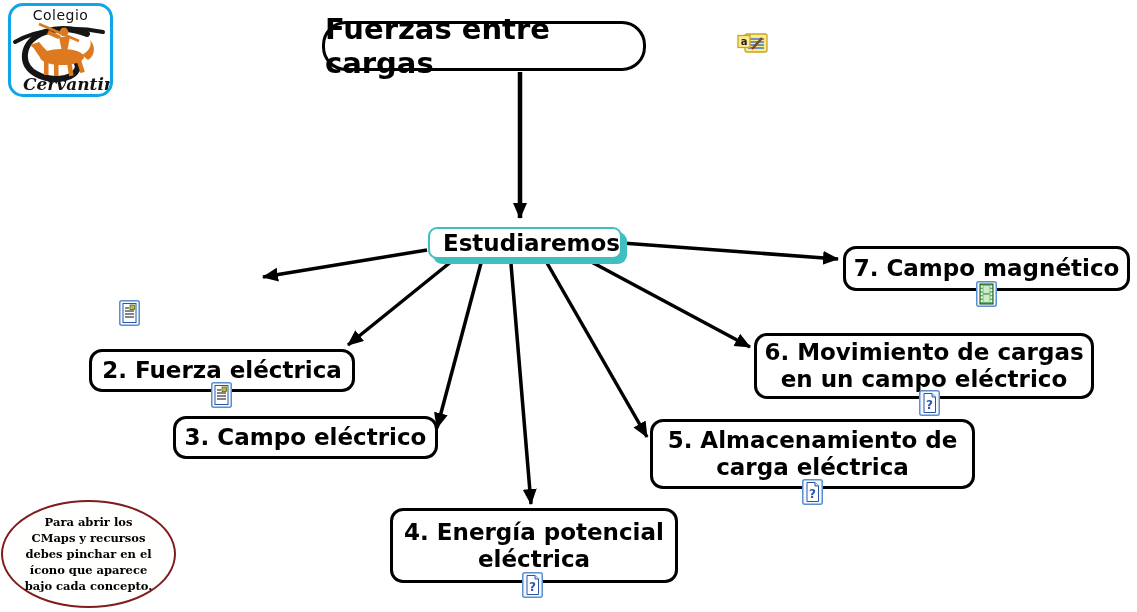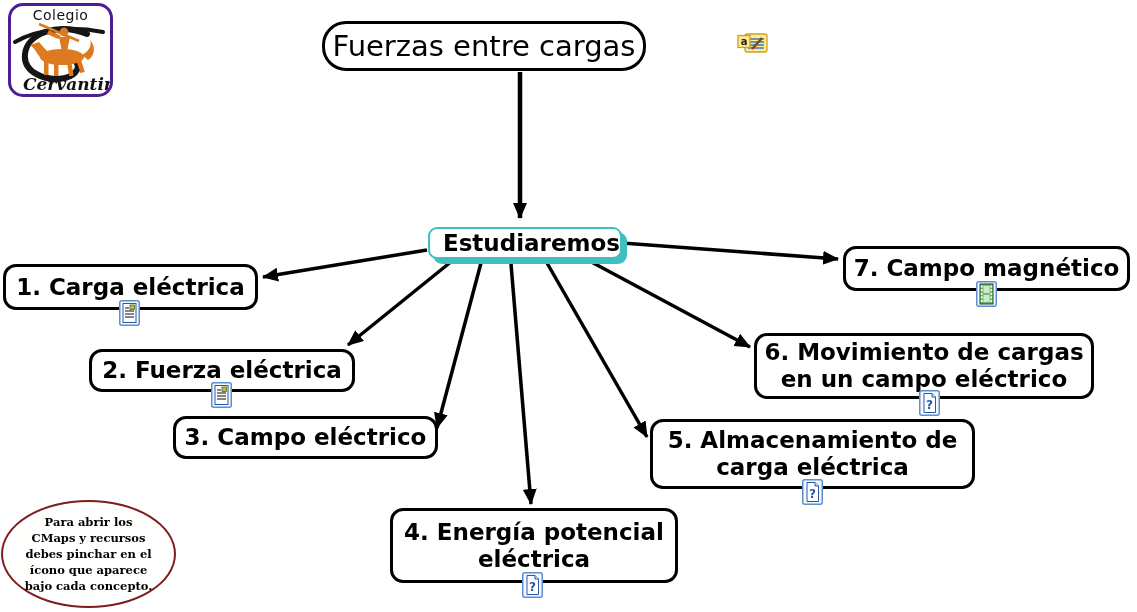--- a/index.html
+++ b/index.html
@@ -15,41 +15,41 @@
   .c1{left:3px;  top:264px; width:255px; height:46px;}
   .c2{left:89px; top:349px; width:266px; height:43px;}
   .c3{left:173px;top:416px; width:265px; height:43px;}
   .c4{left:390px;top:508px; width:288px; height:75px;align-items:center;}
   .c5{left:650px;top:419px; width:325px; height:70px;}
   .c6{left:754px;top:333px; width:340px; height:66px;}
   .c7{left:843px;top:246px; width:287px; height:45px;}
 
   .titlebox{position:absolute;left:322px;top:21px;width:324px;height:50px;box-sizing:border-box;
         background:#fff;border:3.5px solid #000;border-radius:24px;display:flex;align-items:center;
-        justify-content:center;font-weight:normal;font-size:29px;color:#000;z-index:2;}
+        justify-content:center;font-weight:bold;font-size:29px;color:#000;z-index:2;}
 
   .rootnode{position:absolute;left:428px;top:227px;width:194px;height:32px;box-sizing:border-box;
         background:#fff;border:2.5px solid #40bfc1;border-radius:9px;box-shadow:5px 5px 0 0 #40bfc1;
         display:flex;align-items:center;justify-content:flex-end;font-weight:bold;font-size:23px;
         color:#000;z-index:2;}
 
   
   .res{position:absolute;width:21px;height:26px;z-index:3;cursor:pointer;}
   .r1{left:119px;top:300px;}
   .r2{left:211px;top:382px;}
   .r4{left:522px;top:572px;}
   .r5{left:802px;top:479px;}
   .r6{left:919px;top:390px;}
   .r7{left:976px;top:281px;}
 
   .note-icon{position:absolute;left:737px;top:31px;width:31px;height:24px;z-index:3;cursor:pointer;}
 
   
   .logo{position:absolute;left:8px;top:3px;width:105px;height:94px;box-sizing:border-box;
-        border:3px solid #4c1d95;border-radius:15px;background:#fff;z-index:4;overflow:hidden;}
+        border:3px solid #0ea5e9;border-radius:15px;background:#fff;z-index:4;overflow:hidden;}
   .logo-top{position:absolute;left:0;top:1px;width:100%;text-align:center;
         font-size:14px;color:#111;letter-spacing:.5px;}
   .logo-bottom{position:absolute;left:0;bottom:0px;width:100%;text-align:center;
         font-family:"DejaVu Serif","Liberation Serif",serif;font-weight:bold;font-style:italic;
         font-size:17px;color:#111;padding-left:12px;}
   .logo-emblem{position:absolute;left:0;top:14px;}
 
   
   .ellipse-note{position:absolute;left:1px;top:500px;width:175px;height:108px;box-sizing:border-box;
         border:2px solid #7f1d1d;border-radius:50%;background:#fffffd;z-index:2;
@@ -113,23 +113,20 @@
     <line x1="16" y1="17" x2="25" y2="7" stroke="#7a4a21" stroke-width="2.6"></line>
     <path d="M15,19 L14.2,15.8 L17.4,17 Z" fill="#c22"></path>
     <rect x="1" y="4.5" width="12" height="12" fill="#ffe98f" stroke="#c9a227" stroke-width="1.3"></rect>
     <text x="7" y="14" font-size="10" font-weight="bold" text-anchor="middle" fill="#222">a</text>
   </svg>
 
   <div class="rootnode">
     <span>Estudiaremos</span>
   </div>
 
-  <div class="cbox c1">
-    <span>1. Carga eléctrica</span>
-  </div>
   <div class="cbox c2">
     <span>2. Fuerza eléctrica</span>
   </div>
   <div class="cbox c3">
     <span>3. Campo eléctrico</span>
   </div>
   <div class="cbox c4">
     <span>4. Energía potencial
 eléctrica</span>
   </div>

